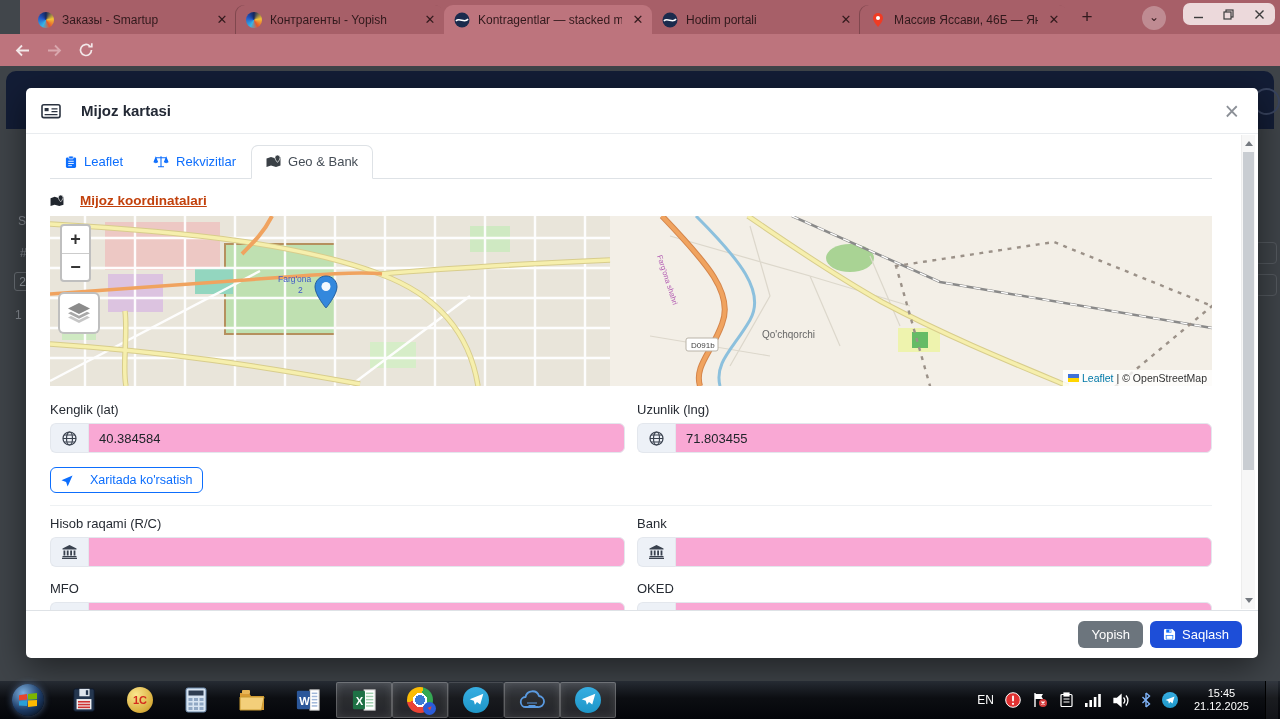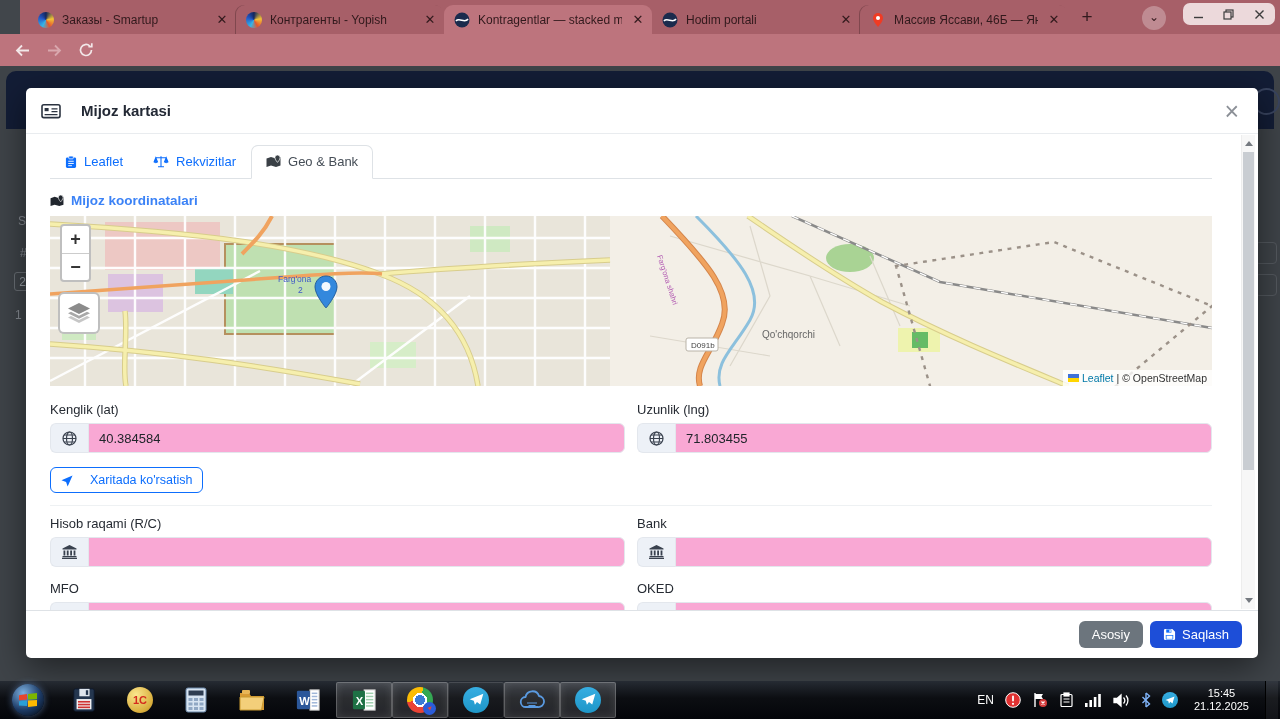--- a/index.html
+++ b/index.html
@@ -43,21 +43,21 @@
 
   
   .modal { position:absolute; left:26px; top:22px; width:1232px; height:570px; background:#fff; border-radius:5px; box-shadow:0 10px 34px rgba(0,0,0,.5); }
   .m-header { height:46px; border-bottom:1px solid #e9ecef; display:flex; align-items:center; gap:20px; padding:0 15px; }
   .m-title { font-size:15px; font-weight:700; color:#232935; }
   .m-close { margin-left:auto; font-size:25px; color:#8c9097; line-height:20px; padding:0 4px; cursor:default; }
   .m-body { position:absolute; top:47px; left:0; right:0; height:475px; overflow:hidden; padding:0 46px 0 24px; }
   .m-tabs { margin-top:10px; display:flex; border-bottom:1px solid #dee2e6; }
   .m-tab { display:flex; align-items:center; gap:7px; padding:8px 14px 9px; font-size:13px; color:#0d6efd; border:1px solid transparent; border-radius:7px 7px 0 0; margin-bottom:-1px; }
   .m-tab.active { color:#454d56; background:#fff; border-color:#dee2e6 #dee2e6 #fff; }
-  .sectitle { margin-top:14px; display:flex; align-items:center; gap:7px; font-size:13.5px; font-weight:700; color:#3b82f6; }
+  .sectitle { margin-top:14px; display:flex; align-items:center; gap:16px; font-size:13.5px; font-weight:700; color:#c2410c;text-decoration:underline; }
 
   
   .map { margin-top:8px; position:relative; height:170px; background:#f3efe7; overflow:hidden; }
   .leaflet-zoom { position:absolute; left:10px; top:8px; width:31px; background:#fff; border:2px solid rgba(0,0,0,.25); border-radius:4px; overflow:hidden; }
   .lz-btn { height:27px; text-align:center; font-size:18px; font-weight:700; color:#333; line-height:26px; }
   .lz-btn+.lz-btn { border-top:1px solid #ccc; }
   .leaflet-layers { position:absolute; left:8px; top:76px; width:42px; height:42px; background:#fff; border:2px solid rgba(0,0,0,.25); border-radius:6px; display:flex; align-items:center; justify-content:center; }
   .attrib { position:absolute; right:0; bottom:0; background:rgba(255,255,255,.78); font-size:10.5px; color:#333; padding:2px 5px; display:flex; align-items:center; gap:3px; }
   .attrib .lf { color:#0078a8; }
   .ua-flag { width:11px; height:8px; background:linear-gradient(#3f72d8 50%,#ffd500 50%); display:inline-block; }
@@ -497,21 +497,21 @@
       <div class="sb-btn">
           <div class="tri-up"></div>
         </div>
       <div class="sb-thumb"></div>
       <div class="sb-btn bottom">
           <div class="tri-dn"></div>
         </div>
     </div>
 
     <div class="m-footer">
-      <button class="btn btn-gray">Asosiy</button>
+      <button class="btn btn-gray">Yopish</button>
       <button class="btn btn-blue">
         <span>
             <svg width="13" height="13" viewBox="0 0 14 14" fill="#fff">
               <path d="M1 2.5A1.5 1.5 0 0 1 2.5 1H10l3 3v7.5a1.5 1.5 0 0 1-1.5 1.5h-9A1.5 1.5 0 0 1 1 11.5z"></path>
               <rect x="3.5" y="1.5" width="5.5" height="3.5" fill="#0d6efd"></rect>
               <rect x="6.9" y="1.9" width="1.4" height="2.6" fill="#fff"></rect>
               <rect x="3" y="7.5" width="8" height="5" rx="0.5" fill="#0d6efd"></rect>
               <rect x="3.8" y="8.3" width="6.4" height="3.4" fill="#fff"></rect>
             </svg>
           </span>

